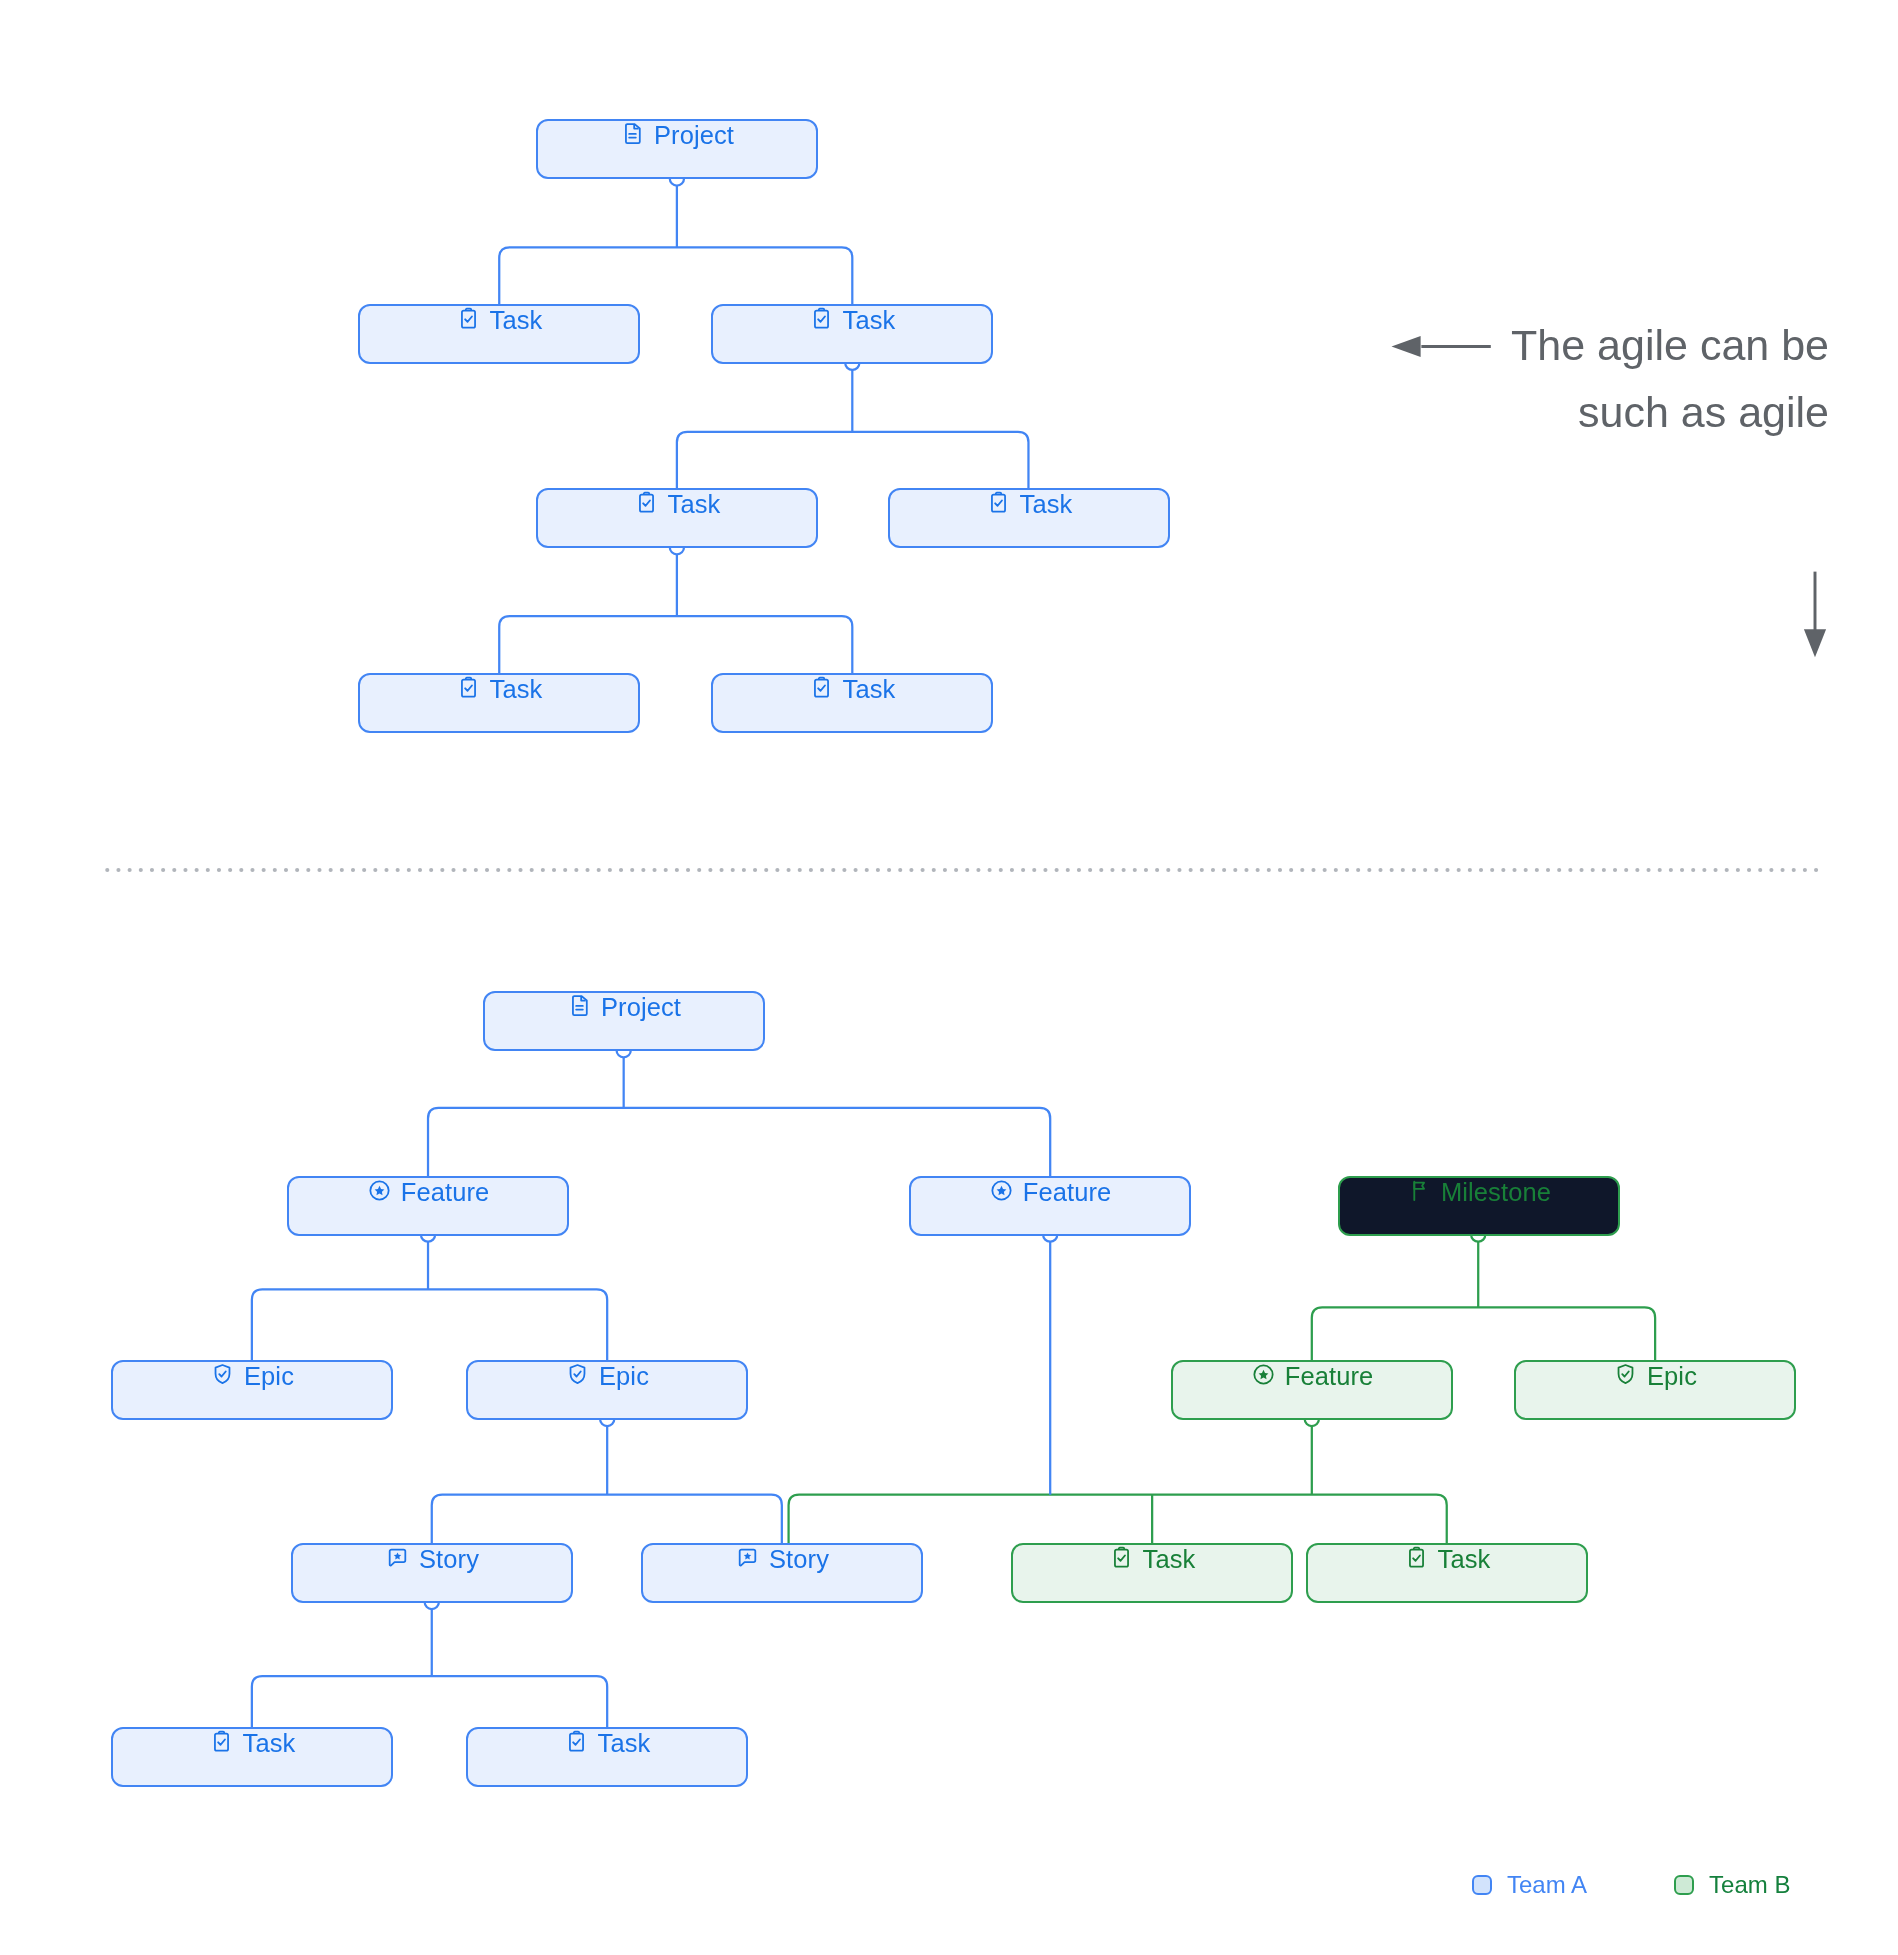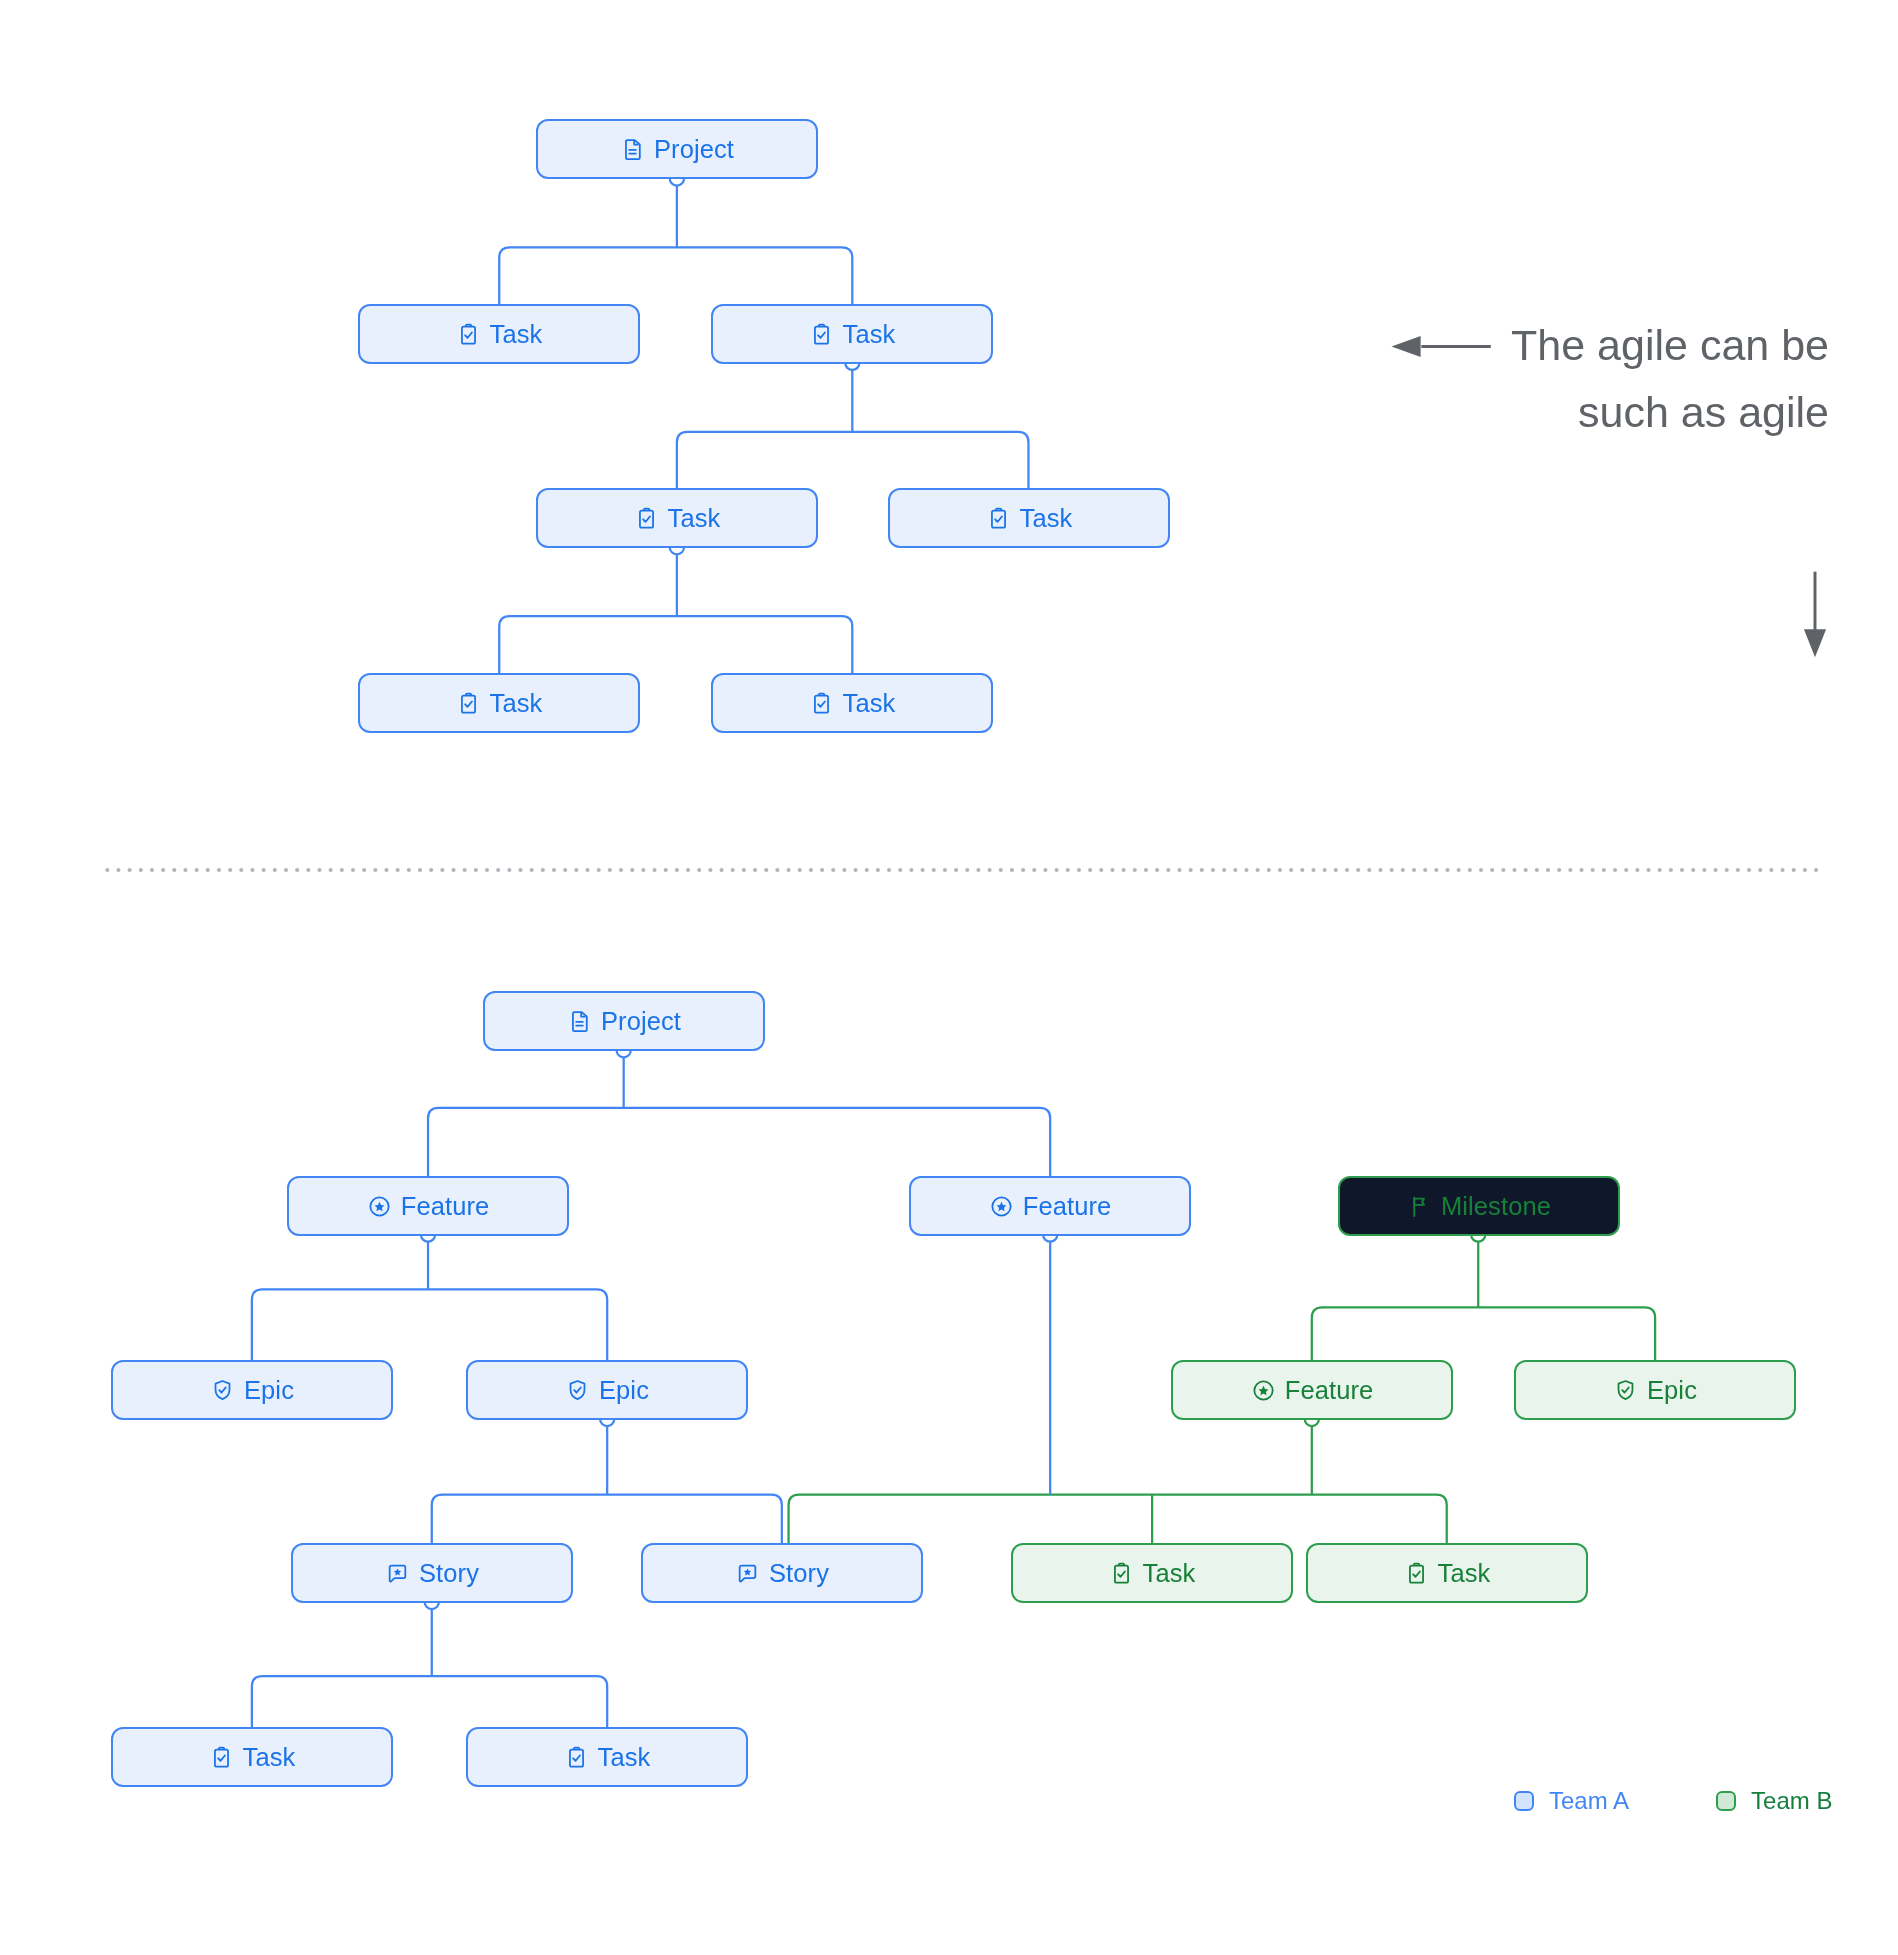--- a/index.html
+++ b/index.html
@@ -4,33 +4,33 @@
 <style>
   html,body{margin:0;padding:0;background:#ffffff;}
   #canvas{
     position:relative;width:1898px;height:1955px;background:#ffffff;overflow:hidden;
     font-family:"Liberation Sans",sans-serif;
   }
   #edges{position:absolute;left:0;top:0;width:1898px;height:1955px;}
   .node{
     position:absolute;width:282px;height:60px;box-sizing:border-box;
     border:2.2px solid;border-radius:12px;
-    display:flex;align-items:center;justify-content:center;gap:9px;
+    display:flex;align-items:flex-start;justify-content:center;gap:9px;
     font-size:25.5px;font-weight:500;letter-spacing:0.1px;
   }
   .node .icon{display:flex;align-items:center;}
   .node .icon svg{width:25px;height:25px;display:block;}
   #annotation{
     position:absolute;right:69px;top:318px;text-align:right;
     font-size:43px;line-height:55px;font-weight:400;
   }
   #annotation .para2{margin-top:12px;}
   .arrow-svg{position:absolute;}
   #divider-svg{position:absolute;left:105px;top:867px;}
-  #legend{position:absolute;left:1472px;top:1787px;display:flex;align-items:center;gap:87px;font-size:24px;font-weight:500;margin-left:42px;}
+  #legend{position:absolute;left:1472px;top:1871px;display:flex;align-items:center;gap:87px;font-size:24px;font-weight:500;}
   .legend-item{display:flex;align-items:center;gap:15px;}
   .legend-swatch{width:20px;height:20px;box-sizing:border-box;border:2.2px solid;border-radius:6px;display:inline-block;}
 </style>
 </head>
 <body>
 
 <div id="canvas">
 
   <svg id="edges" xmlns="http://www.w3.org/2000/svg" viewBox="0 0 2532 2608" width="1898" height="1955">
       <path d="M666 406 V344 Q666 330 680 330 H1123 Q1137 330 1137 344 V406 M903 239 V330" stroke="#4285F4" stroke-width="3" fill="none"></path>

